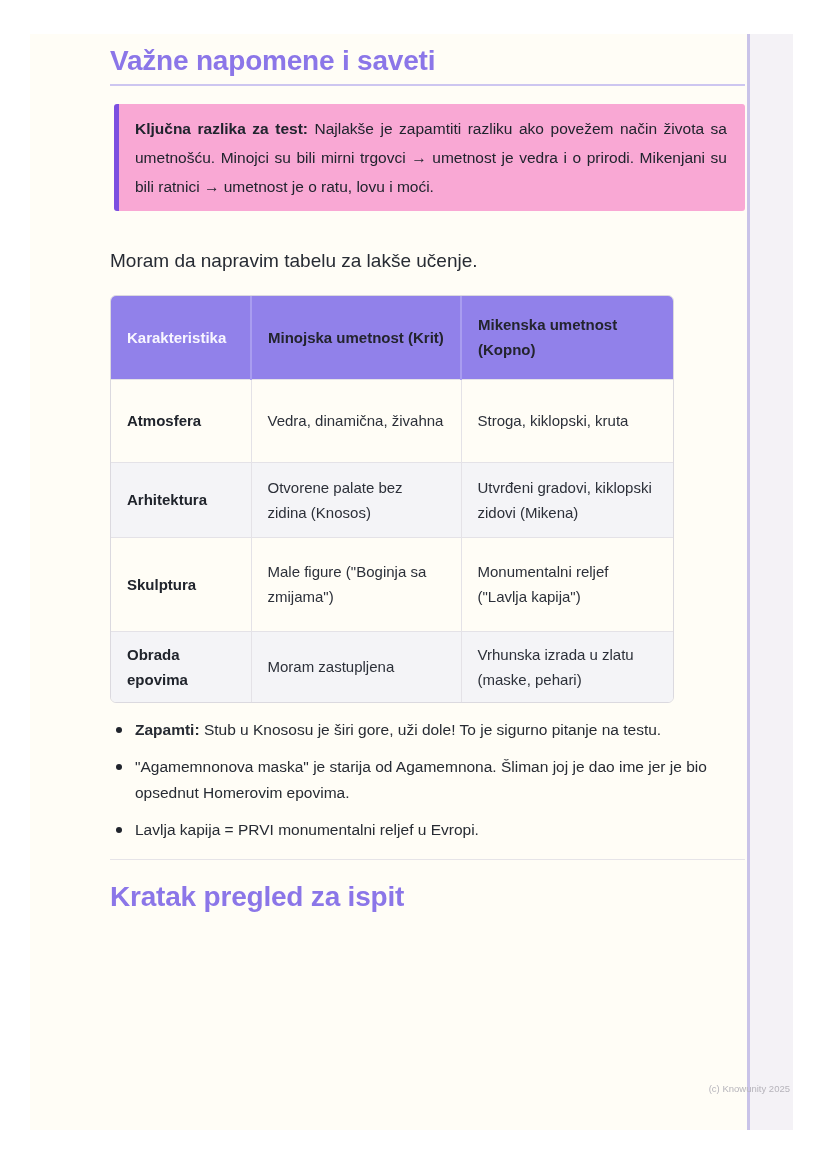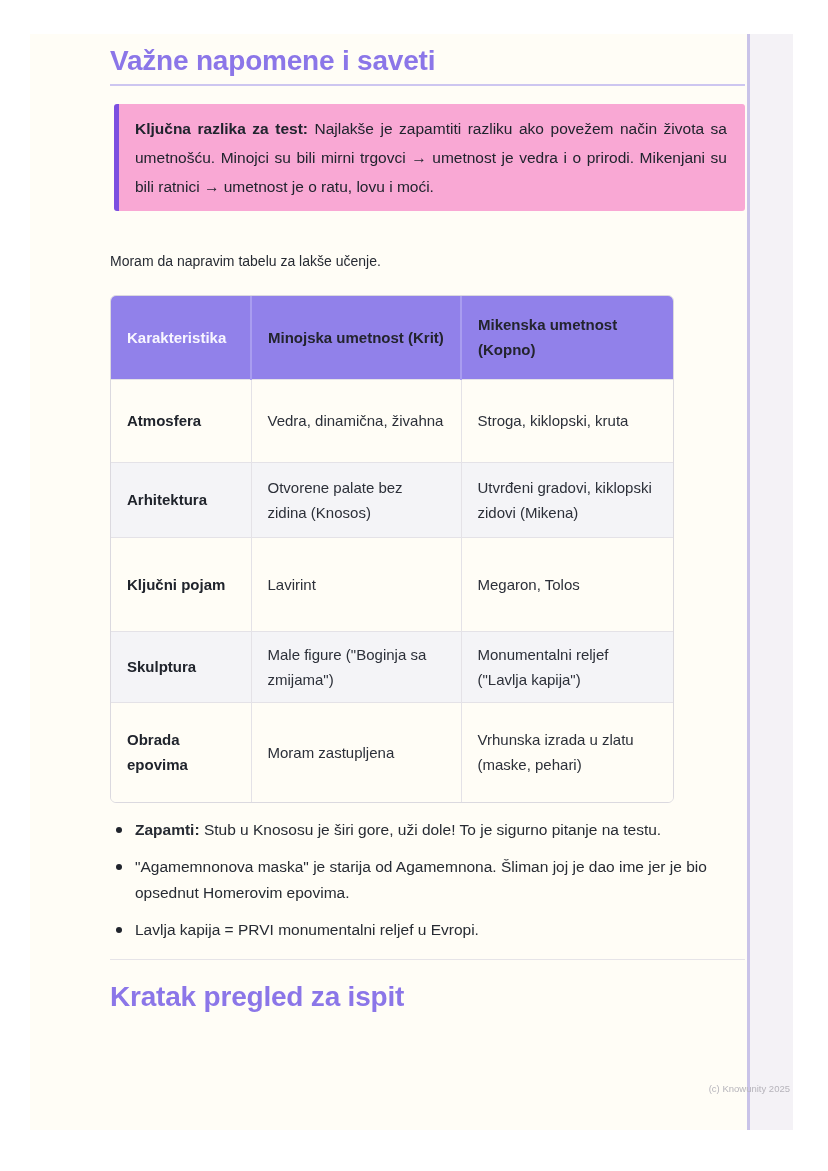--- a/index.html
+++ b/index.html
@@ -13,21 +13,21 @@
 
   .sec-title { padding-top:10px; font-size:28px; line-height:34px; font-weight:700;
                color:#8b76e8; letter-spacing:-0.2px; }
   .title-rule { border:0; border-top:2px solid #cdc6f0; margin-top:6px; }
 
   .callout { margin:18px 0 0 4px; background:#f9a8d4; border-left:5px solid #7c4fe0;
              border-radius:3px; padding:10px 18px 10px 16px; font-size:15.5px;
              line-height:29px; color:#20242e; text-align:justify; }
   .lead { font-weight:700; }
 
-  .para { margin-top:40px; font-size:14px; line-height:20px; color:#272b33; }
+  .para { margin-top:40px; font-size:19px; line-height:20px; color:#272b33; }
 
   .table-wrap { margin-top:24px; width:564px; border:1px solid #dbd9df;
                 border-radius:6px; overflow:hidden; }
   table.cmp { width:564px; border-collapse:collapse; table-layout:fixed; }
   .c1 { width:140px; } .c2 { width:210px; } .c3 { width:214px; }
   .cmp th { background:#9181ea; text-align:left; padding:10px 16px; font-size:15px;
             line-height:25px; vertical-align:middle; height:83px; }
   .cmp th.first { color:#f8f6ff; font-weight:600; }
   .cmp th + th { border-left:2px solid #a99df0; color:#23242e; font-weight:700; }
   .cmp td { padding:10px 16px; font-size:15px; line-height:25px; color:#2c3039;
@@ -88,25 +88,20 @@
             <td class="rowlabel">Atmosfera</td>
             <td>Vedra, dinamična, živahna</td>
             <td>Stroga, kiklopski, kruta</td>
           </tr>
           <tr>
             <td class="rowlabel">Arhitektura</td>
             <td>Otvorene palate bez zidina (Knosos)</td>
             <td>Utvrđeni gradovi, kiklopski zidovi (Mikena)</td>
           </tr>
           <tr>
-            <td class="rowlabel">Ključni pojam</td>
-            <td>Lavirint</td>
-            <td>Megaron, Tolos</td>
-          </tr>
-          <tr>
             <td class="rowlabel">Skulptura</td>
             <td>Male figure ("Boginja sa zmijama")</td>
             <td>Monumentalni reljef ("Lavlja kapija")</td>
           </tr>
           <tr>
             <td class="rowlabel">Obrada epovima</td>
             <td>Moram zastupljena</td>
             <td>Vrhunska izrada u zlatu (maske, pehari)</td>
           </tr>
         </tbody>

